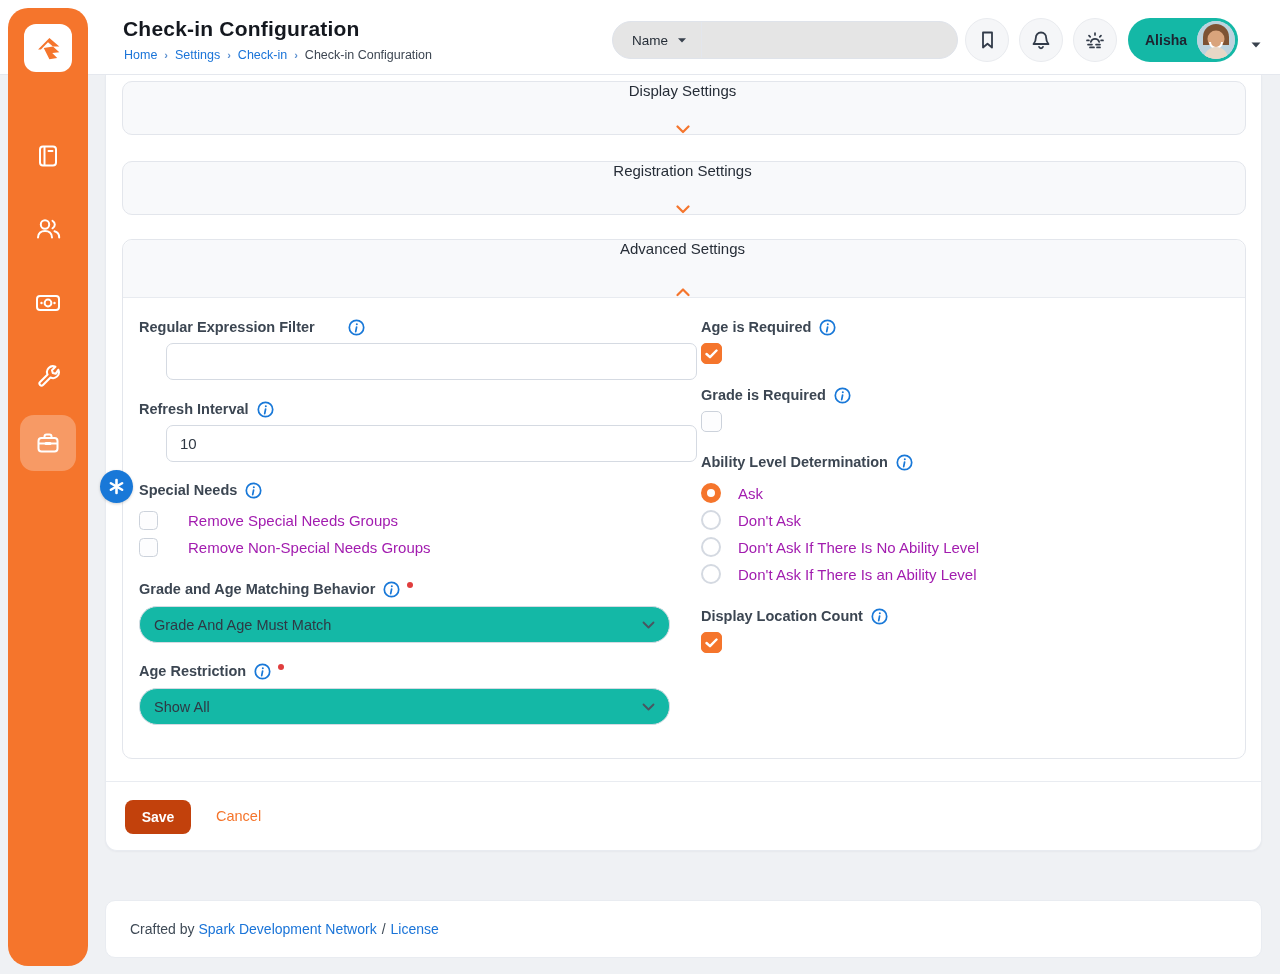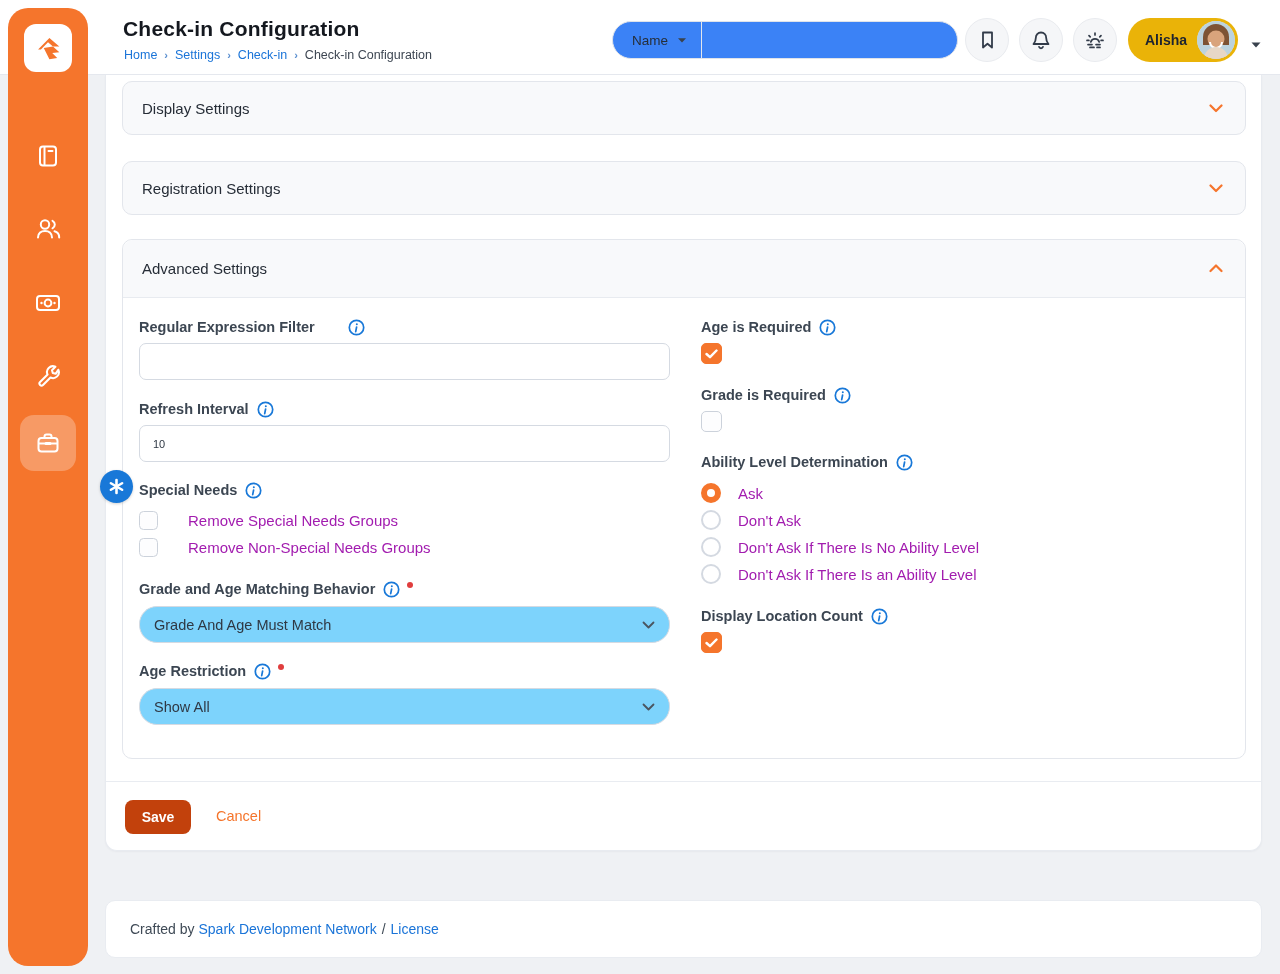--- a/index.html
+++ b/index.html
@@ -11,31 +11,31 @@
   .header { position:absolute; top:0; left:0; right:0; height:75px; background:#fff;
     border-bottom:1px solid #e5e8ee; z-index:5; }
   .page-title { position:absolute; left:123px; top:17px; font-size:21px; font-weight:700;
     color:#14181f; letter-spacing:.2px; }
   .breadcrumb { position:absolute; left:124px; top:48px; font-size:12.5px; color:#3d4652;
     display:flex; gap:7px; align-items:center; }
   .breadcrumb a { color:#1a74d8; text-decoration:none; }
   .crumb-sep { color:#5a8fd0; font-size:11px; font-weight:700; }
 
   .search-pill { position:absolute; left:612px; top:21px; width:346px; height:38px;
-    border:1px solid #dfe3ea; border-radius:19px; background:#3b82f6; display:flex; align-items:center; }
+    border:1px solid #dfe3ea; border-radius:19px; background:#e5e5e5; display:flex; align-items:center; }
   .search-filter { display:flex; align-items:center; gap:9px; padding:0 14px 0 19px; height:100%;
     font-size:13.5px; color:#262e38; cursor:pointer; border-right:1px solid #e3e6ec; }
   .search-input { flex:1; border:none; outline:none; height:100%; border-radius:0 19px 19px 0;
     padding:0 14px; font-size:13.5px; background:transparent; }
 
   .icon-btn { position:absolute; top:18px; width:44px; height:44px; border-radius:50%;
     background:#f5f6f8; border:1px solid #e9ebef; display:flex; align-items:center;
     justify-content:center; cursor:pointer; }
   .user-pill { position:absolute; left:1128px; top:18px; height:44px; border-radius:22px;
-    background:#eab308; display:flex; align-items:center; gap:10px; padding:0 3px 0 17px; cursor:pointer; }
+    background:#14b8a6; display:flex; align-items:center; gap:10px; padding:0 3px 0 17px; cursor:pointer; }
   .user-name { font-size:14px; font-weight:600; color:#1d2330; }
   .avatar { width:38px; height:38px; border-radius:50%; overflow:hidden; background:#cfe0ea; }
   .caret-down { position:absolute; left:1250px; top:35px; cursor:pointer; }
 
   
   .sidebar { position:absolute; left:8px; top:8px; width:80px; height:958px; background:#f5752c;
     border-radius:20px; z-index:10; }
   .logo-box { position:absolute; left:16px; top:16px; width:48px; height:48px; background:#fff;
     border-radius:12px; display:flex; align-items:center; justify-content:center; cursor:pointer; }
   .nav-item { position:absolute; left:12px; width:56px; height:56px; border-radius:14px;
@@ -43,36 +43,36 @@
   .nav-item.active { background:rgba(255,255,255,.27); }
 
   
   .content-bg { position:absolute; top:75px; left:0; right:0; bottom:0; background:#eff1f4; }
   .card { position:absolute; left:105px; top:75px; width:1157px; height:776px; background:#fff;
     border:1px solid #e8ebf0; border-top:none; border-radius:0 0 12px 12px;
     box-shadow:0 1px 2px rgba(20,30,50,.04); }
   .panel { position:absolute; left:16px; width:1124px; border:1px solid #e3e6ec;
     border-radius:10px; background:#f8f9fb; }
   .panel-head { height:52px; display:flex; align-items:center; justify-content:space-between;
-    padding:0 22px 0 19px; cursor:pointer; }
+    padding:0 22px 0 19px; cursor:pointer;flex-direction:column; }
   .panel-title { font-size:15px; font-weight:500; color:#262d37; }
   .panel.expanded { background:#fff; }
   .panel.expanded .panel-head { height:58px; background:#f8f9fb; border-bottom:1px solid #e8ebf0;
     border-radius:10px 10px 0 0; }
 
   .lbl { position:absolute; display:flex; align-items:center; gap:8px; font-size:14.5px;
     font-weight:600; color:#3c4652; height:20px; }
   .info-icon { display:inline-flex; cursor:pointer; }
   .req-dot { width:6px; height:6px; border-radius:50%; background:#e03e3e; margin:-8px 0 0 -1px; }
 
   .tbox { position:absolute; width:531px; height:37px; border:1px solid #d5dae2; border-radius:7px;
-    background:#fff; font-size:11px; color:#2f3844; padding:0 13px;
-    font-family:"Liberation Sans", sans-serif; }
+    background:#fff; font-size:15px; color:#2f3844; padding:0 13px;
+    font-family:"Liberation Sans", sans-serif;margin-left:27px; }
   .select { position:absolute; width:531px; height:37px; border:1px solid #d5dae2; border-radius:18px;
-    background:#7dd3fc; display:flex; align-items:center; justify-content:space-between;
+    background:#14b8a6; display:flex; align-items:center; justify-content:space-between;
     padding:6px 14px; font-size:14.5px; color:#2f3844; cursor:pointer; }
 
   .cbrow { position:absolute; display:flex; align-items:center; gap:30px; cursor:pointer; }
   .checkbox { width:19px; height:19px; border:1px solid #ccd2db; border-radius:4.5px;
     background:#fdfdfe; display:flex; align-items:center; justify-content:center; cursor:pointer; }
   .checkbox.big { width:21px; height:21px; border-radius:5px; }
   .checkbox.checked { background:#f5752c; border-color:#f5752c; }
   .cbrow .txt, .radiorow .txt { font-size:15px; color:#a21caf; }
 
   .radiorow { position:absolute; display:flex; align-items:center; gap:17px; cursor:pointer; }

